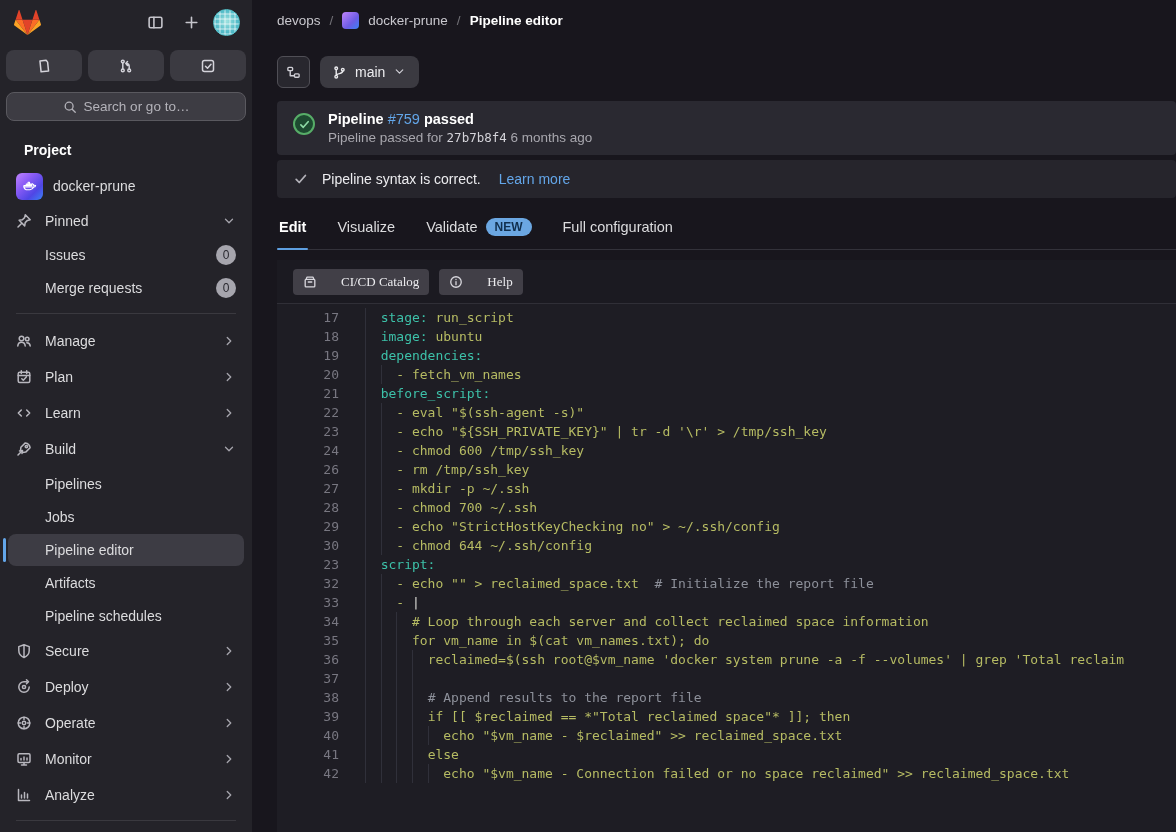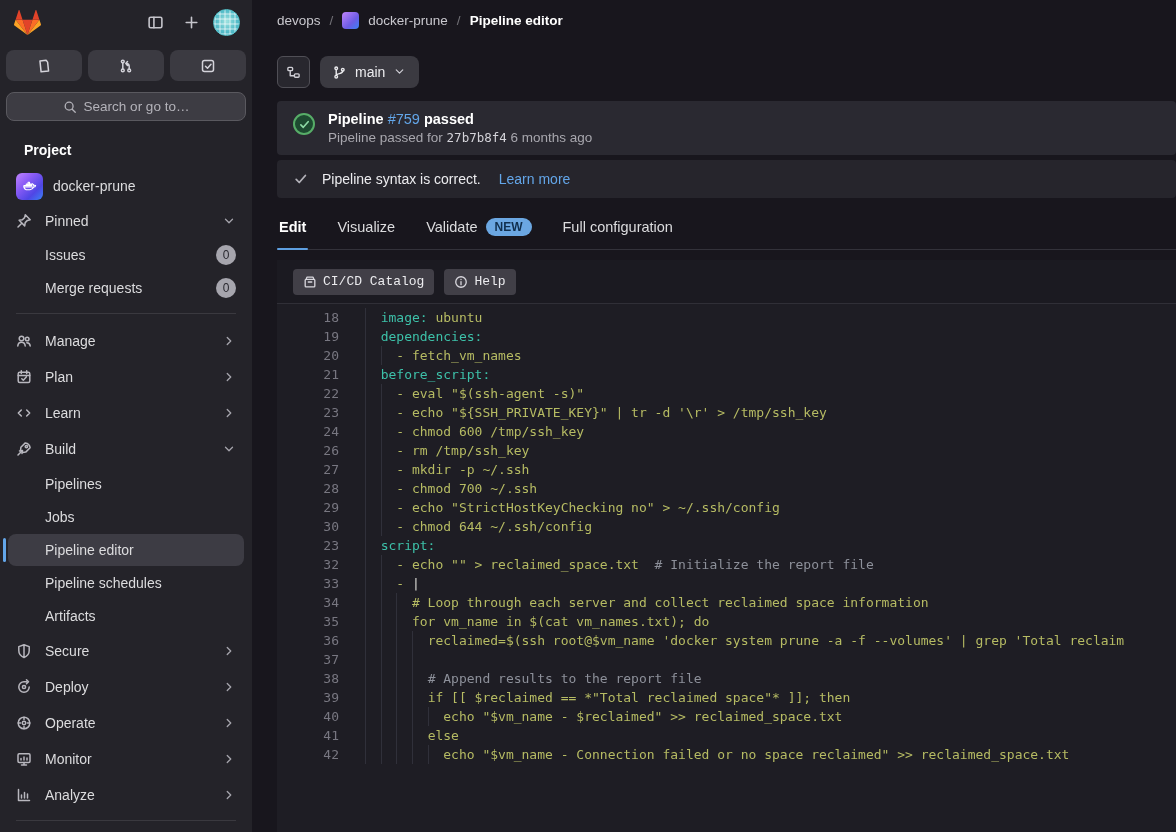--- a/index.html
+++ b/index.html
@@ -69,21 +69,21 @@
   .syntax-bar .msg{color:#ececef;font-size:14px;}
   .syntax-bar .lm{color:var(--blue);font-size:14px;cursor:pointer;margin-left:4px;}
 
   .tabs{margin-top:9px;display:flex;border-bottom:1px solid var(--border);flex:none;}
   .tab{background:none;border:none;color:#dcdcde;font-size:14.5px;padding:11px 2px 13px 2px;margin-right:27px;display:flex;align-items:center;gap:8px;cursor:pointer;position:relative;font-family:inherit;}
   .tab.active{color:#fff;font-weight:700;}
   .tab.active::after{content:"";position:absolute;left:0;right:0;bottom:-1px;height:2px;background:#5e9fe0;border-radius:2px;}
   .badge-new{background:#6ba7e2;color:#11304f;font-size:12px;font-weight:600;border-radius:10px;padding:2px 9px;}
 
   .ed-toolbar{margin-top:10px;background:#1b1a21;border-bottom:1px solid #302f37;height:44px;display:flex;align-items:center;gap:10px;padding-left:16px;flex:none;}
-  .ed-btn{height:26px;background:#413f47;border:none;border-radius:4px;color:#ececef;font-size:13px;display:flex;align-items:center;gap:6px;padding:0 10px;cursor:pointer;font-family:Liberation Mono, monospace;}
+  .ed-btn{height:26px;background:#413f47;border:none;border-radius:4px;color:#ececef;font-size:13px;display:flex;align-items:center;gap:24px;padding:0 10px;cursor:pointer;font-family:Liberation Serif, serif;}
   .ed-btn .bic{width:14px;height:14px;display:flex;align-items:center;color:#d8d7dd;}
 
   .editor{flex:1;background:var(--ed-bg);overflow:hidden;padding-top:4px;font-family:"DejaVu Sans Mono",monospace;font-size:13px;line-height:19px;}
   .cl{display:flex;height:19px;}
   .ln{width:72px;padding-right:10px;text-align:right;color:#787781;flex:none;user-select:none;}
   .ct{position:relative;flex:1;white-space:pre;padding-left:16px;color:var(--tw);}
   .ct i{position:absolute;top:0;bottom:0;width:1px;background:#30303a;}
   .tk{color:var(--tk);} .ts{color:var(--ts);} .tc{color:var(--tc);} .tw{color:var(--tw);}
   svg{stroke:currentColor;fill:none;stroke-width:1.5;stroke-linecap:round;stroke-linejoin:round;}
 </style>
@@ -246,24 +246,24 @@
         <div class="sb-item indent" style="height: 32px;">
           <span class="lbl">Pipelines</span>
         </div>
         <div class="sb-item indent" style="height: 32px;">
           <span class="lbl">Jobs</span>
         </div>
         <div class="sb-item indent active" style="height: 32px;">
           <span class="lbl">Pipeline editor</span>
         </div>
         <div class="sb-item indent" style="height: 32px;">
+          <span class="lbl">Artifacts</span>
+        </div>
+        <div class="sb-item indent" style="height: 32px;">
           <span class="lbl">Pipeline schedules</span>
-        </div>
-        <div class="sb-item indent" style="height: 32px;">
-          <span class="lbl">Artifacts</span>
         </div>
         <div class="sb-item" style="height: 34px; margin: 2px 8px;">
           <span class="ic">
             <svg viewBox="0 0 16 16" width="16" height="16">
               <path d="M8 1.7l5.2 1.9v4c0 3.5-2.3 5.8-5.2 7-2.9-1.2-5.2-3.5-5.2-7v-4zM8 1.7v12.9"></path>
             </svg>
           </span>
           <span class="lbl">Secure</span>
           <span class="chev ">
             <svg viewBox="0 0 16 16" width="14" height="14">
@@ -432,20 +432,24 @@
                 <circle cx="8" cy="8" r="6"></circle>
                 <path d="M8 7.5V11M8 5v.2"></path>
               </svg>
           </span>
           <span>Help</span>
         </button>
       </div>
 
       <div class="editor" id="editor">
           <div class="cl">
+            <span class="ln">17</span>
+            <div class="ct"><i style="left: calc(0ch + 16px);"></i><span>  </span><span class="tk">stage:</span><span class="ts"> run_script</span></div>
+          </div>
+          <div class="cl">
             <span class="ln">18</span>
             <div class="ct"><i style="left: calc(0ch + 16px);"></i><span>  </span><span class="tk">image:</span><span class="ts"> ubuntu</span></div>
           </div>
           <div class="cl">
             <span class="ln">19</span>
             <div class="ct"><i style="left: calc(0ch + 16px);"></i><span>  </span><span class="tk">dependencies:</span></div>
           </div>
           <div class="cl">
             <span class="ln">20</span>
             <div class="ct"><i style="left: calc(0ch + 16px);"></i><i style="left: calc(2ch + 16px);"></i><span>    </span><span class="ts">- fetch_vm_names</span></div>

